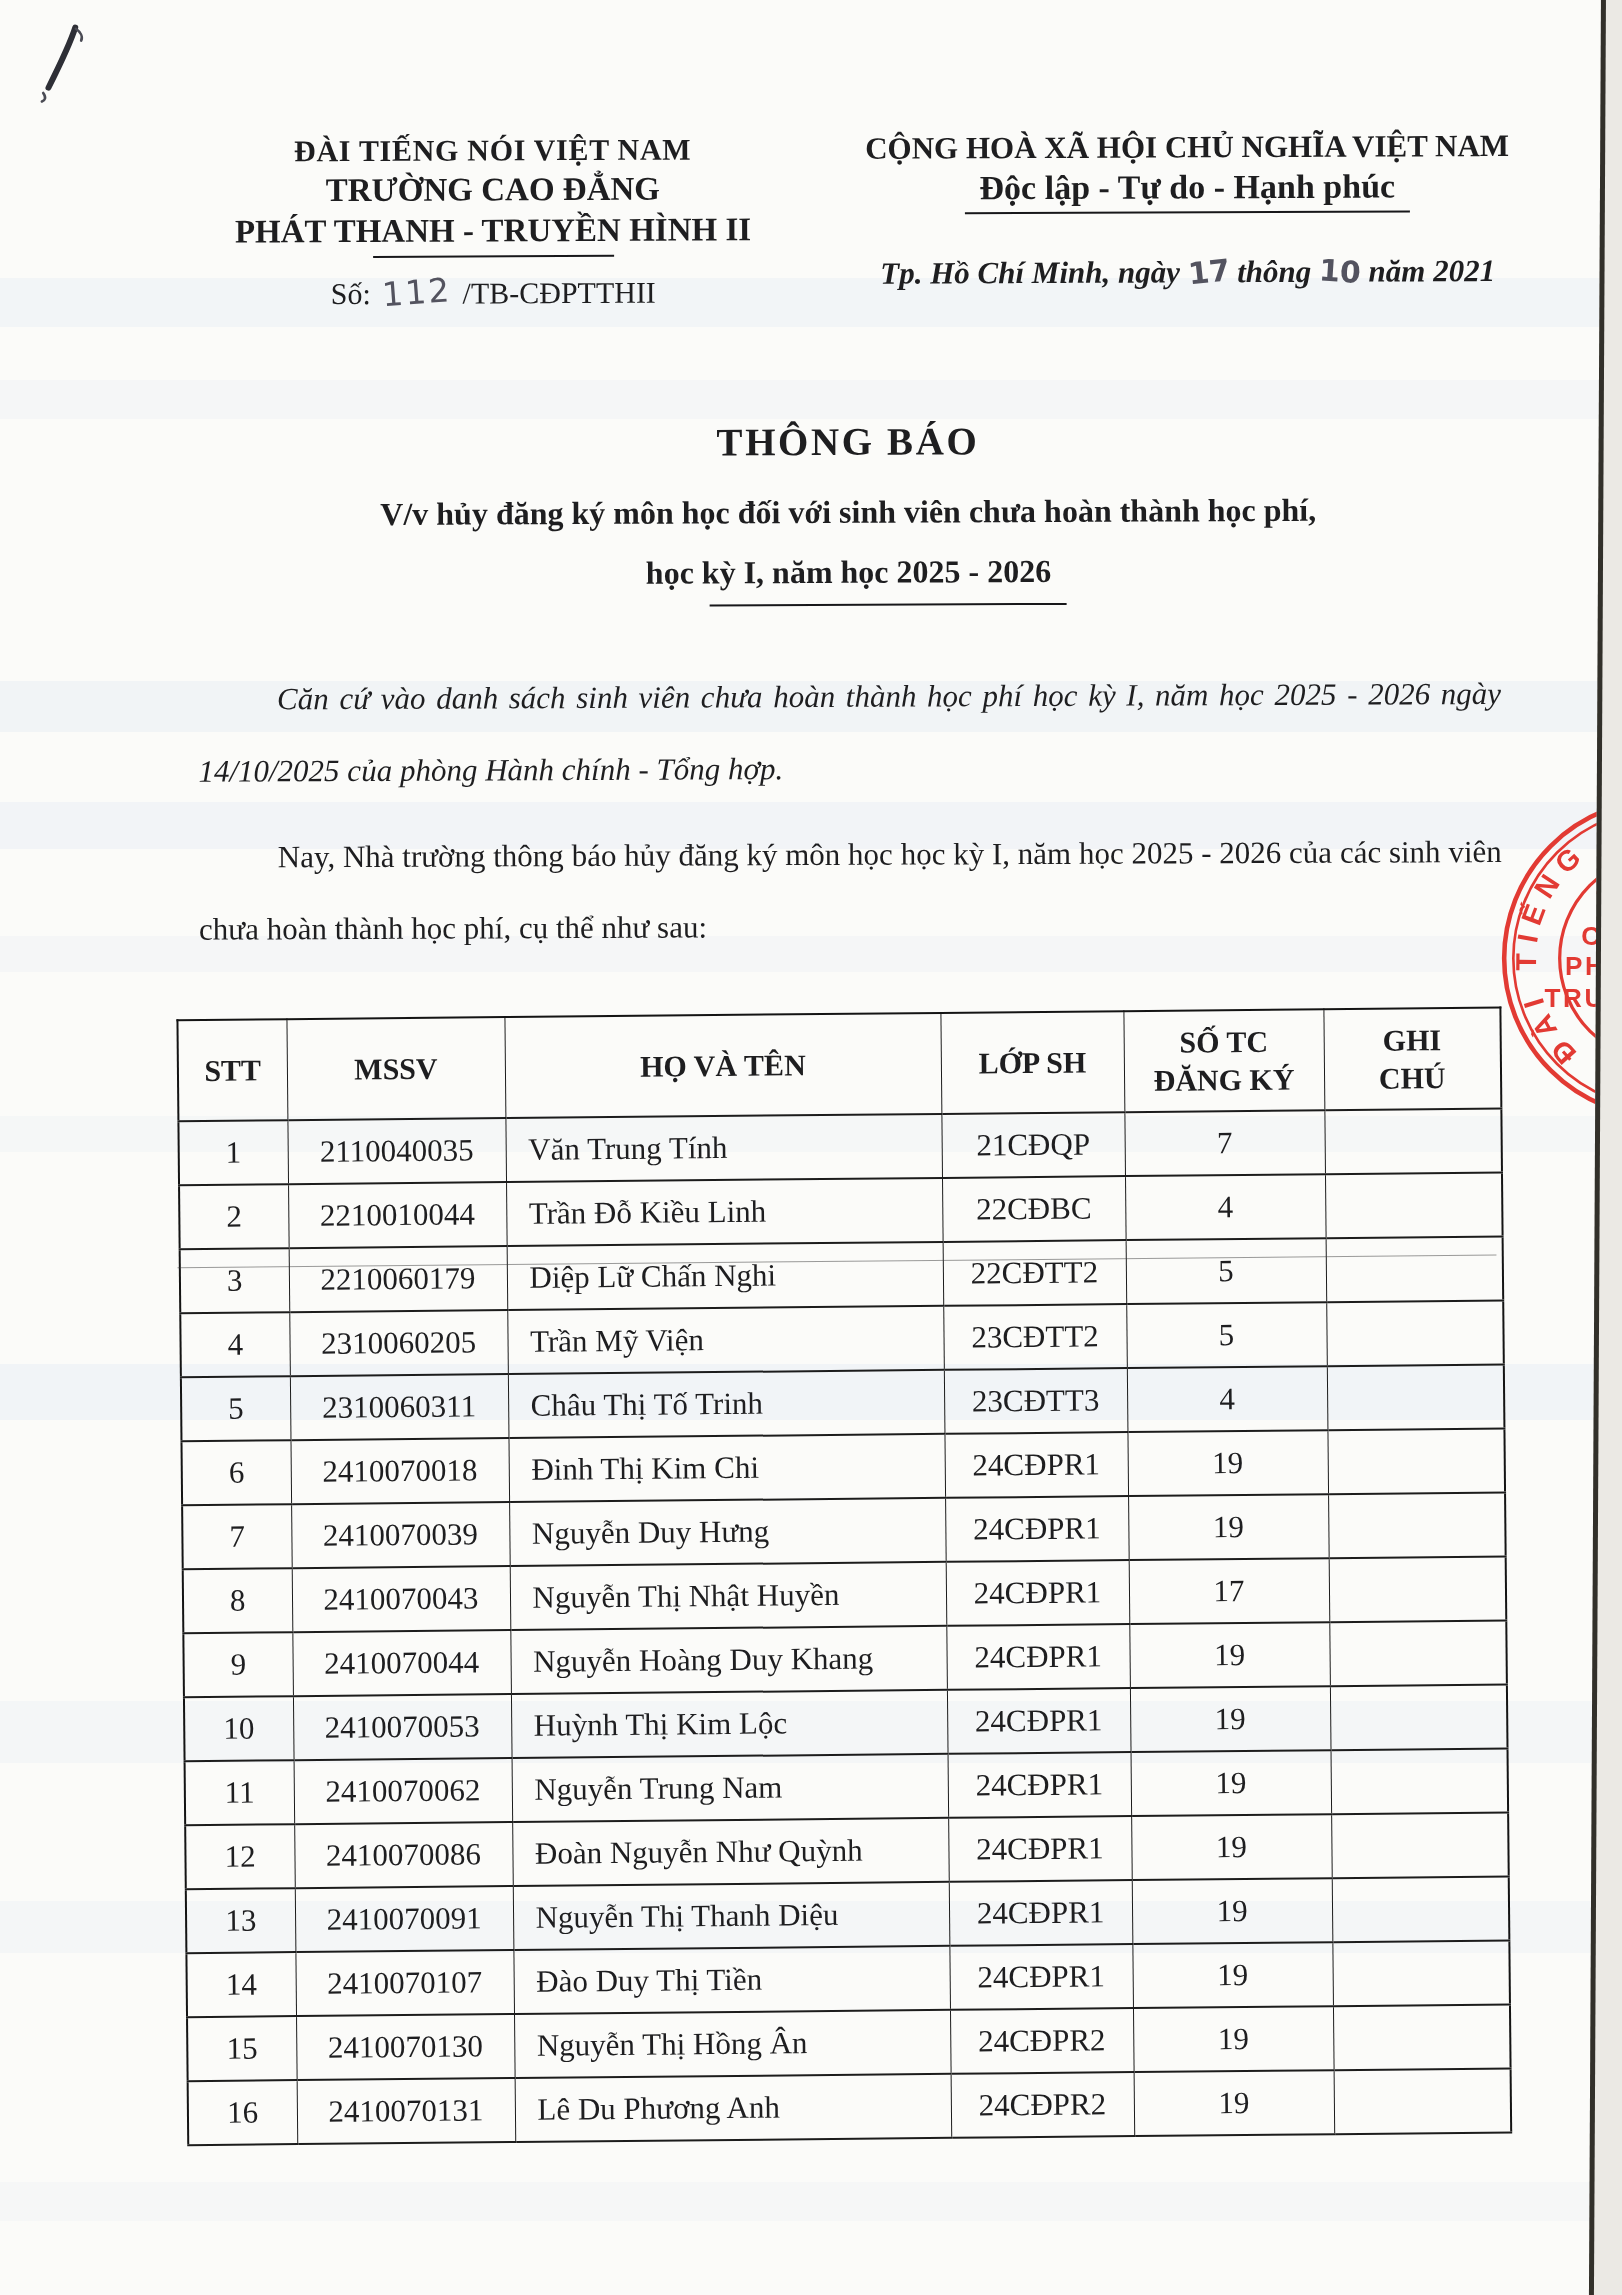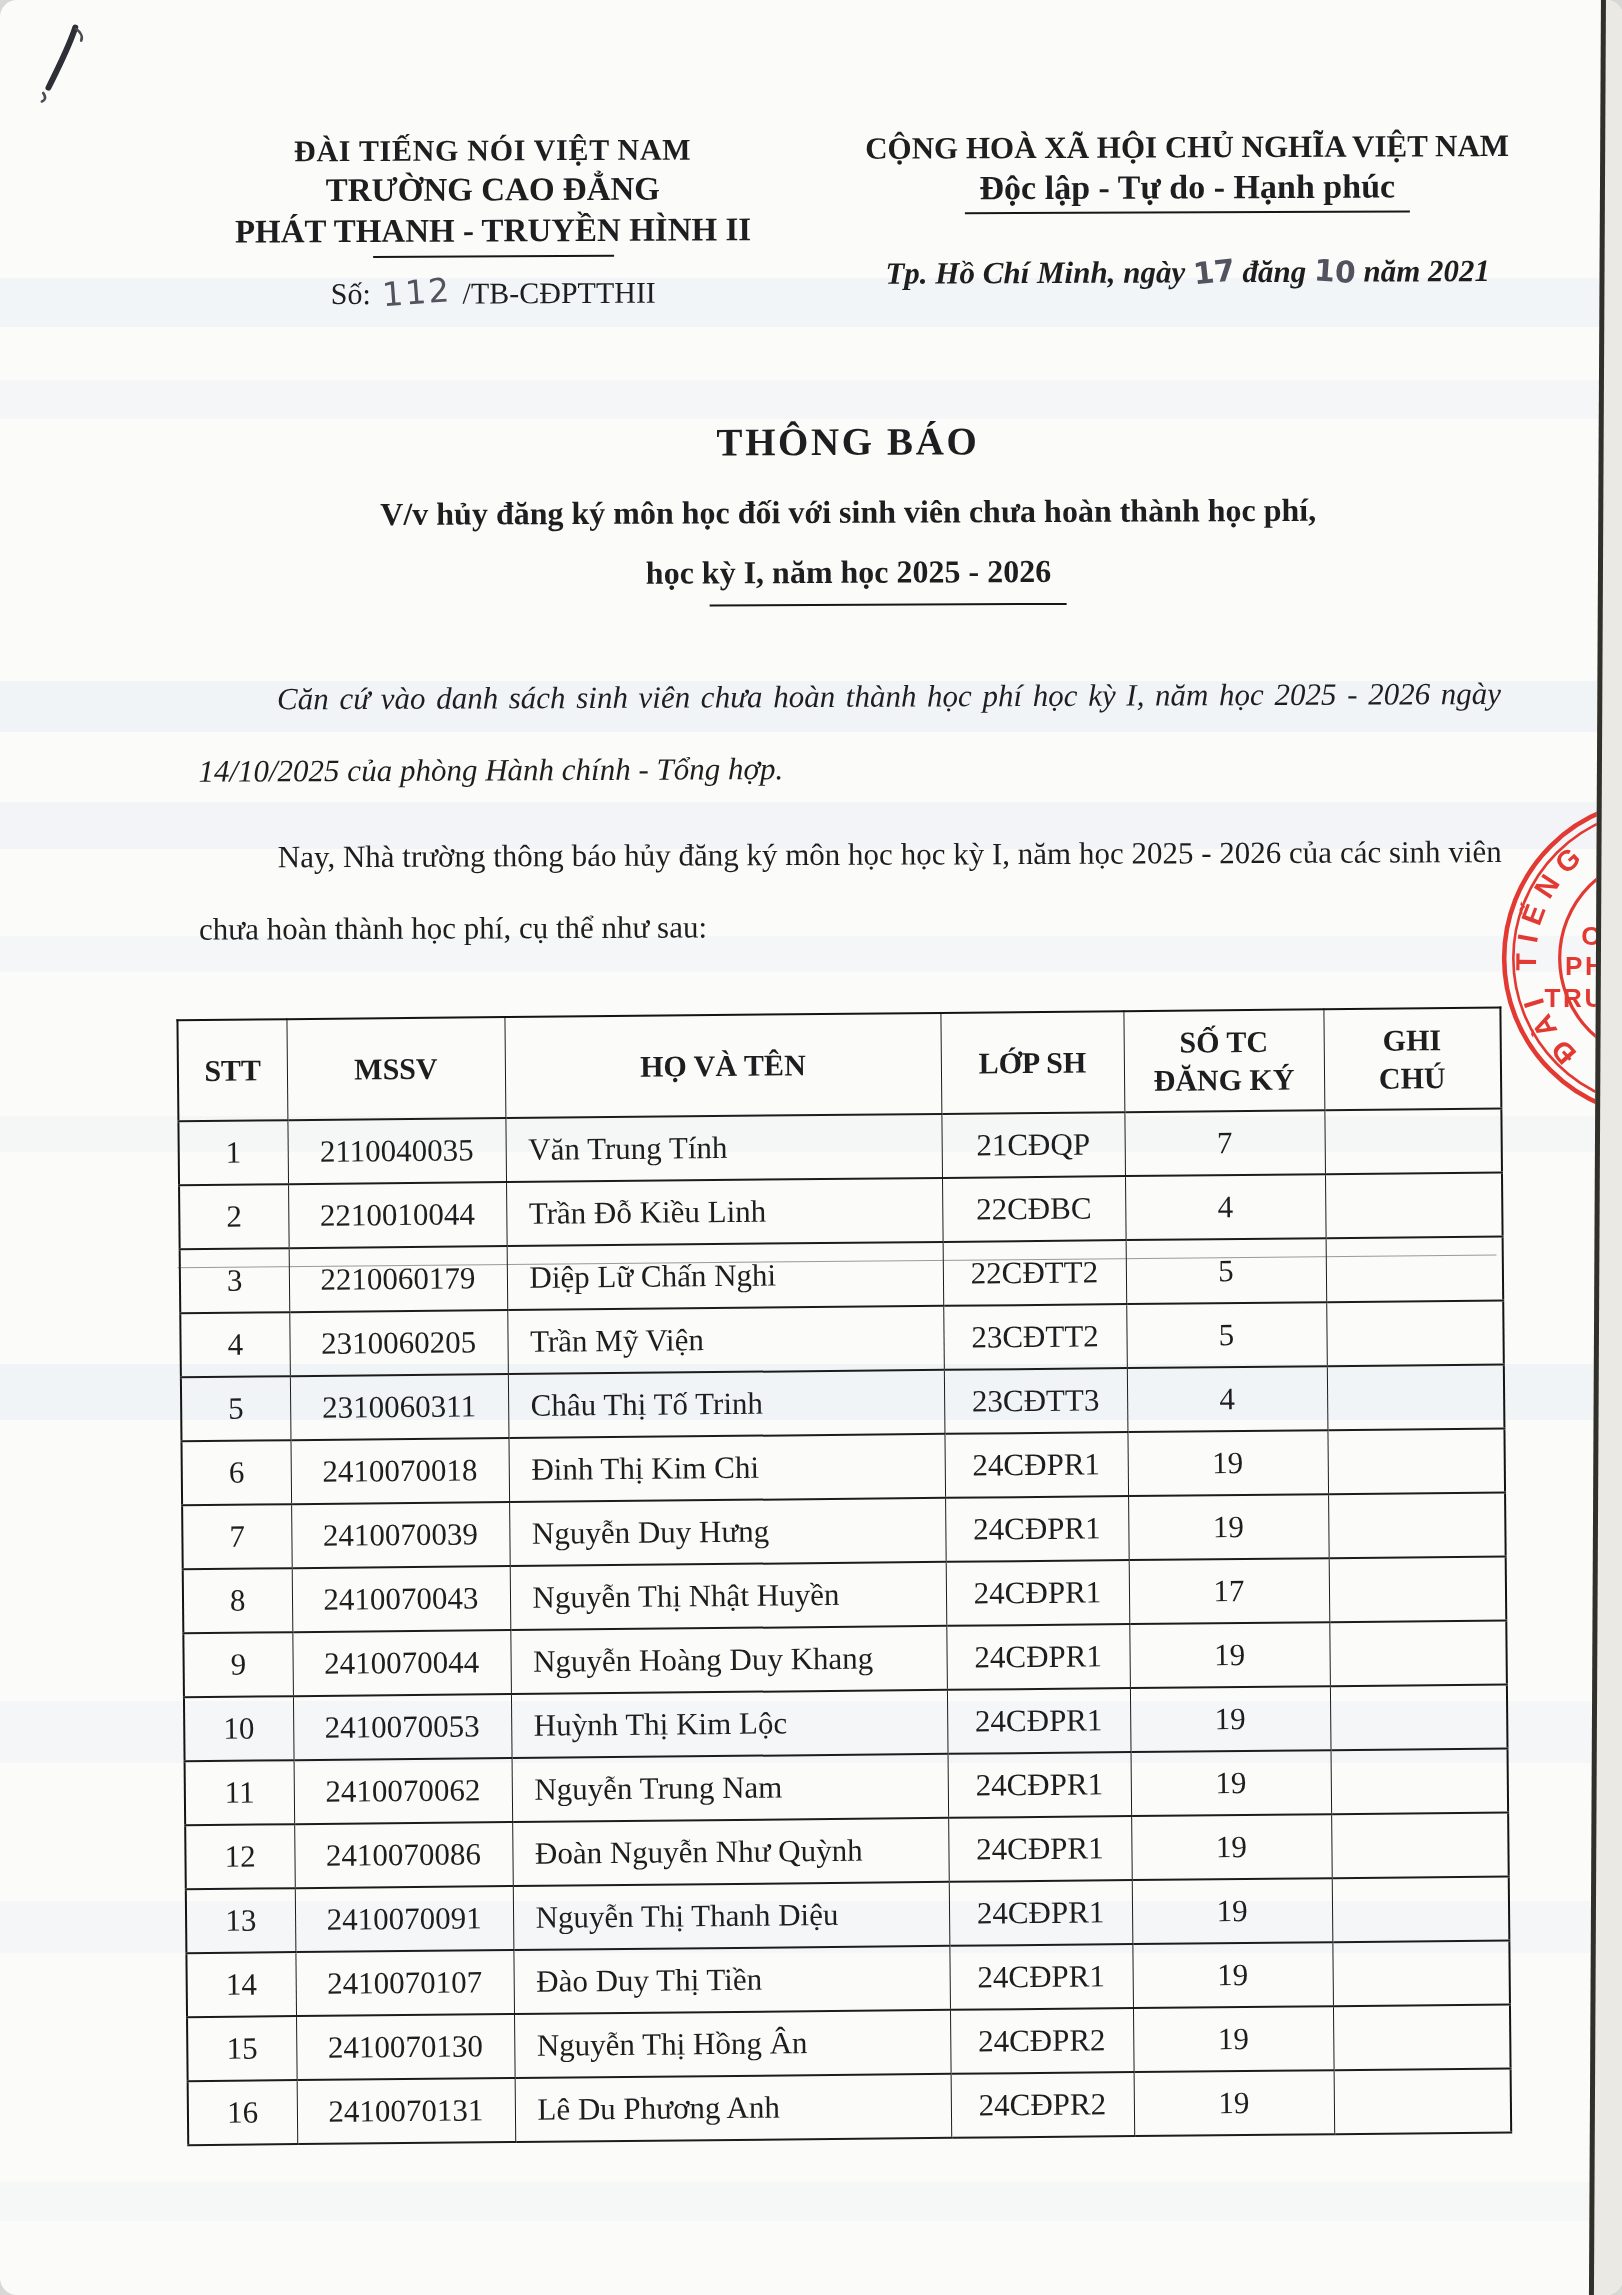--- a/index.html
+++ b/index.html
@@ -1,17 +1,17 @@
 <!DOCTYPE html>
 <html style="--stamp: #e23a33;font-size:10.5px"><head>
 <meta charset="utf-8">
 <style>
   html,body{margin:0;padding:0;background:#d8d8d4;}
   .page{position:relative;width:1623px;height:2295px;background:#fbfbf9;overflow:hidden;
-        font-family:"Liberation Serif","DejaVu Serif",serif;color:#1e1e20;border-radius:17px;}
+        font-family:"Liberation Serif","DejaVu Serif",serif;color:#1e1e20;}
   
   .band{position:absolute;left:0;right:0;background:#cfdcee;pointer-events:none;}
   .band:nth-of-type(1){top:278px;height:49px;opacity:.18;}
   .band:nth-of-type(2){top:380px;height:39px;opacity:.13;}
   .band:nth-of-type(3){top:681px;height:51px;opacity:.22;}
   .band:nth-of-type(4){top:802px;height:47px;opacity:.19;}
   .band:nth-of-type(5){top:936px;height:36px;opacity:.13;}
   .band:nth-of-type(6){top:1116px;height:36px;opacity:.12;}
   .band:nth-of-type(7){top:1364px;height:56px;opacity:.20;}
   .band:nth-of-type(8){top:1701px;height:62px;opacity:.15;}
@@ -114,21 +114,21 @@
       </div>
     </div>
 
     <div class="header-right">
       <div class="hr1">CỘNG HOÀ XÃ HỘI CHỦ NGHĨA VIỆT NAM</div>
       <div class="hr2">Độc lập - Tự do - Hạnh phúc</div>
       <div class="hr-underline"></div>
       <div class="date-line">
         <span>Tp. Hồ Chí Minh, ngày</span>
         <span class="hand hand-day">17</span>
-        <span>đăng</span>
+        <span>thông</span>
         <span class="hand hand-month">10</span>
         <span>năm 2021</span>
       </div>
     </div>
 
     <div class="doc-body title-block" style="top:419px;">
       <div class="doc-title">THÔNG BÁO</div>
       <div class="doc-subtitle">
         <div>V/v hủy đăng ký môn học đối với sinh viên chưa hoàn thành học phí,</div>
         <div>học kỳ I, năm học 2025 - 2026</div>

